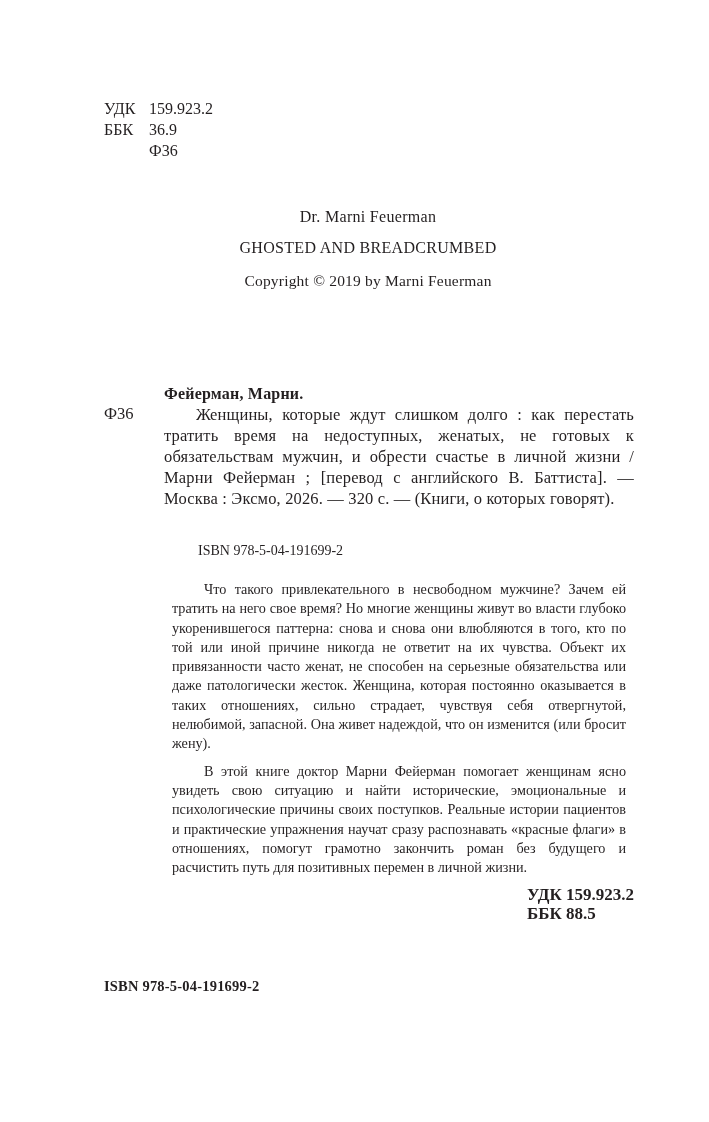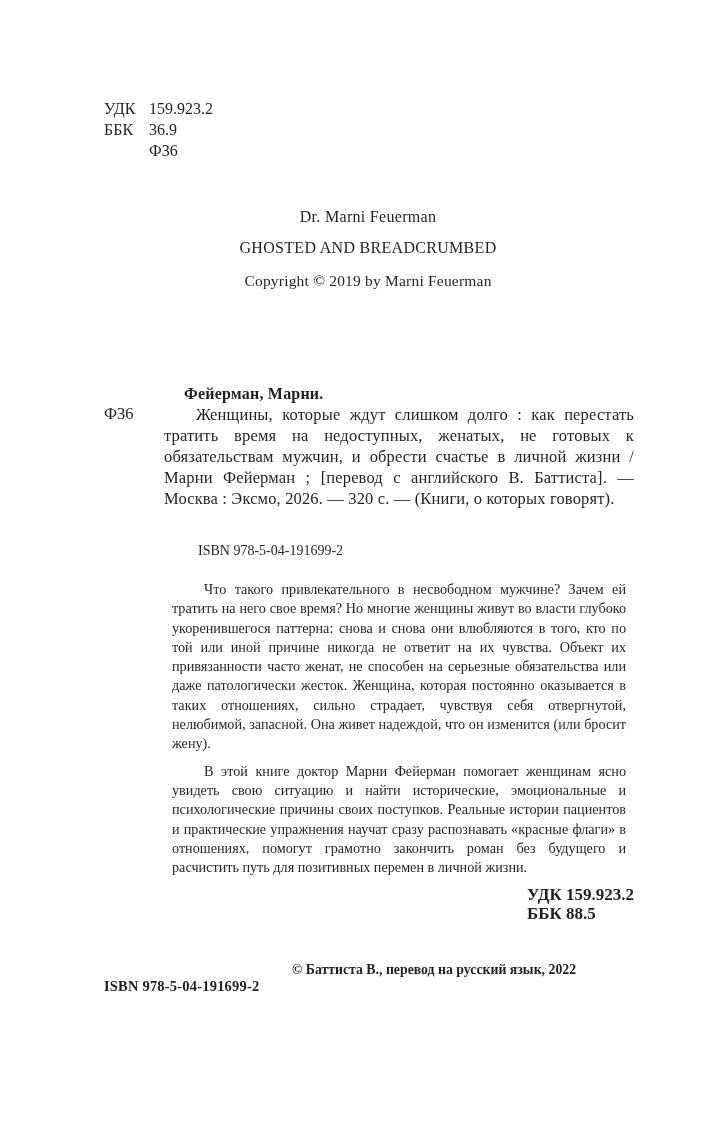--- a/index.html
+++ b/index.html
@@ -49,21 +49,20 @@
     width: 470px;
     font-family: "Liberation Serif", "DejaVu Serif", serif;
     font-size: 16.5px;
     line-height: 21px;
   }
   .biblio-author {
     font-weight: bold;
     font-size: 16px;
     letter-spacing: 0.2px;
     margin-bottom: 0;
-    margin-left: 20px;
   }
   .biblio-body {
     text-align: justify;
     text-indent: 32px;
     letter-spacing: 0.15px;
   }
   .cutter-mark {
     left: 104px;
     top: 404px;
     font-family: "Liberation Serif", "DejaVu Serif", serif;
@@ -158,14 +157,13 @@
 </div>
 
 <div class="abs class-bottom">
   <div>УДК 159.923.2</div>
   <div>ББК 88.5</div>
 </div>
 
 <div class="abs footer-isbn">ISBN 978-5-04-191699-2</div>
 
 <div class="abs footer-copy">
-  <div>© Баттиста В., перевод на русский язык, 2022</div>
 </div>
 
 </body></html>

